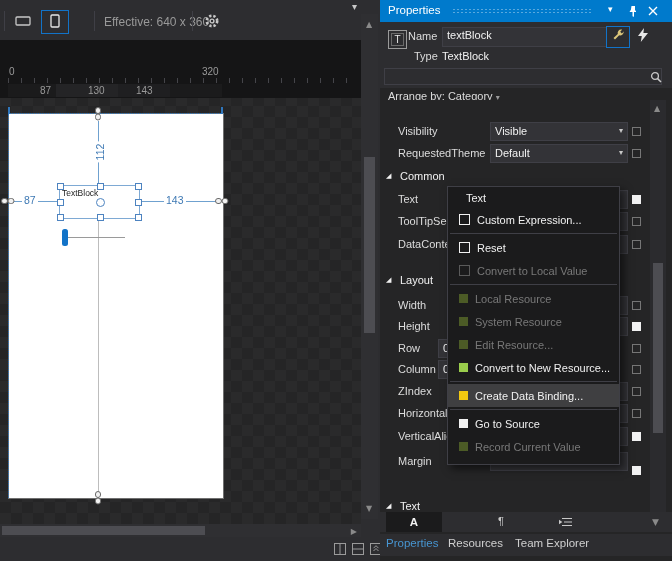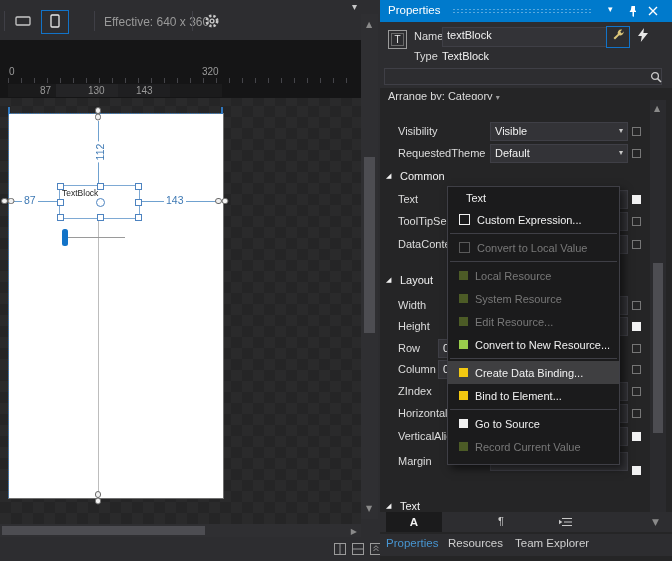--- a/index.html
+++ b/index.html
@@ -268,21 +268,21 @@
       </div>
       <div class="title-ic" style="left:268px;top:6px">
         <svg width="10" height="10" viewBox="0 0 10 10">
             <path d="M1 1l8 8M9 1l-8 8" stroke="#fff" stroke-width="1.4"></path>
           </svg>
       </div>
     </div>
 
     <div class="head">
       <div class="t-box">T</div>
-      <div class="hlabel" style="left:34px;top:8px">Name</div>
+      <div class="hlabel" style="left:28px;top:8px">Name</div>
       <div class="name-input">textBlock</div>
       <div class="tool-btn sel" style="left:226px">
         <span>
           <svg width="14" height="14" viewBox="0 0 14 14">
               <path d="M12.6 3.1a3.3 3.3 0 0 1-4.4 3.2L4 10.6 2.5 9.1l4.3-4.2A3.3 3.3 0 0 1 10 .6c.4 0 .8.1 1.1.2L9.2 2.7l1.7 1.7 1.9-1.9c.1.3.2.6.2 1z" fill="#DCC67A"></path>
             </svg>
         </span>
       </div>
       <div class="tool-btn" style="left:252px">
         <span>
@@ -429,20 +429,24 @@
   </div>
 
   <div class="cmenu">
     <div class="cm-header">Text</div>
     <div class="mi">
       <span class="mic outline"></span>
       <span class="mil">Custom Expression...</span>
     </div>
     <div class="cm-sep"></div>
     <div class="mi">
+      <span class="mic outline"></span>
+      <span class="mil">Reset</span>
+    </div>
+    <div class="mi">
       <span class="mic outline-dim"></span>
       <span class="mil dis">Convert to Local Value</span>
     </div>
     <div class="cm-sep"></div>
     <div class="mi">
       <span class="mic green-dim"></span>
       <span class="mil dis">Local Resource</span>
     </div>
     <div class="mi">
       <span class="mic green-dim"></span>
@@ -454,24 +458,20 @@
     </div>
     <div class="mi">
       <span class="mic green"></span>
       <span class="mil">Convert to New Resource...</span>
     </div>
     <div class="cm-sep"></div>
     <div class="mi hl">
       <span class="mic yellow"></span>
       <span class="mil">Create Data Binding...</span>
     </div>
-    <div class="mi">
-      <span class="mic yellow"></span>
-      <span class="mil">Bind to Element...</span>
-    </div>
     <div class="cm-sep"></div>
     <div class="mi">
       <span class="mic white"></span>
       <span class="mil">Go to Source</span>
     </div>
     <div class="mi">
       <span class="mic green-dim"></span>
       <span class="mil dis">Record Current Value</span>
     </div>
   </div>

